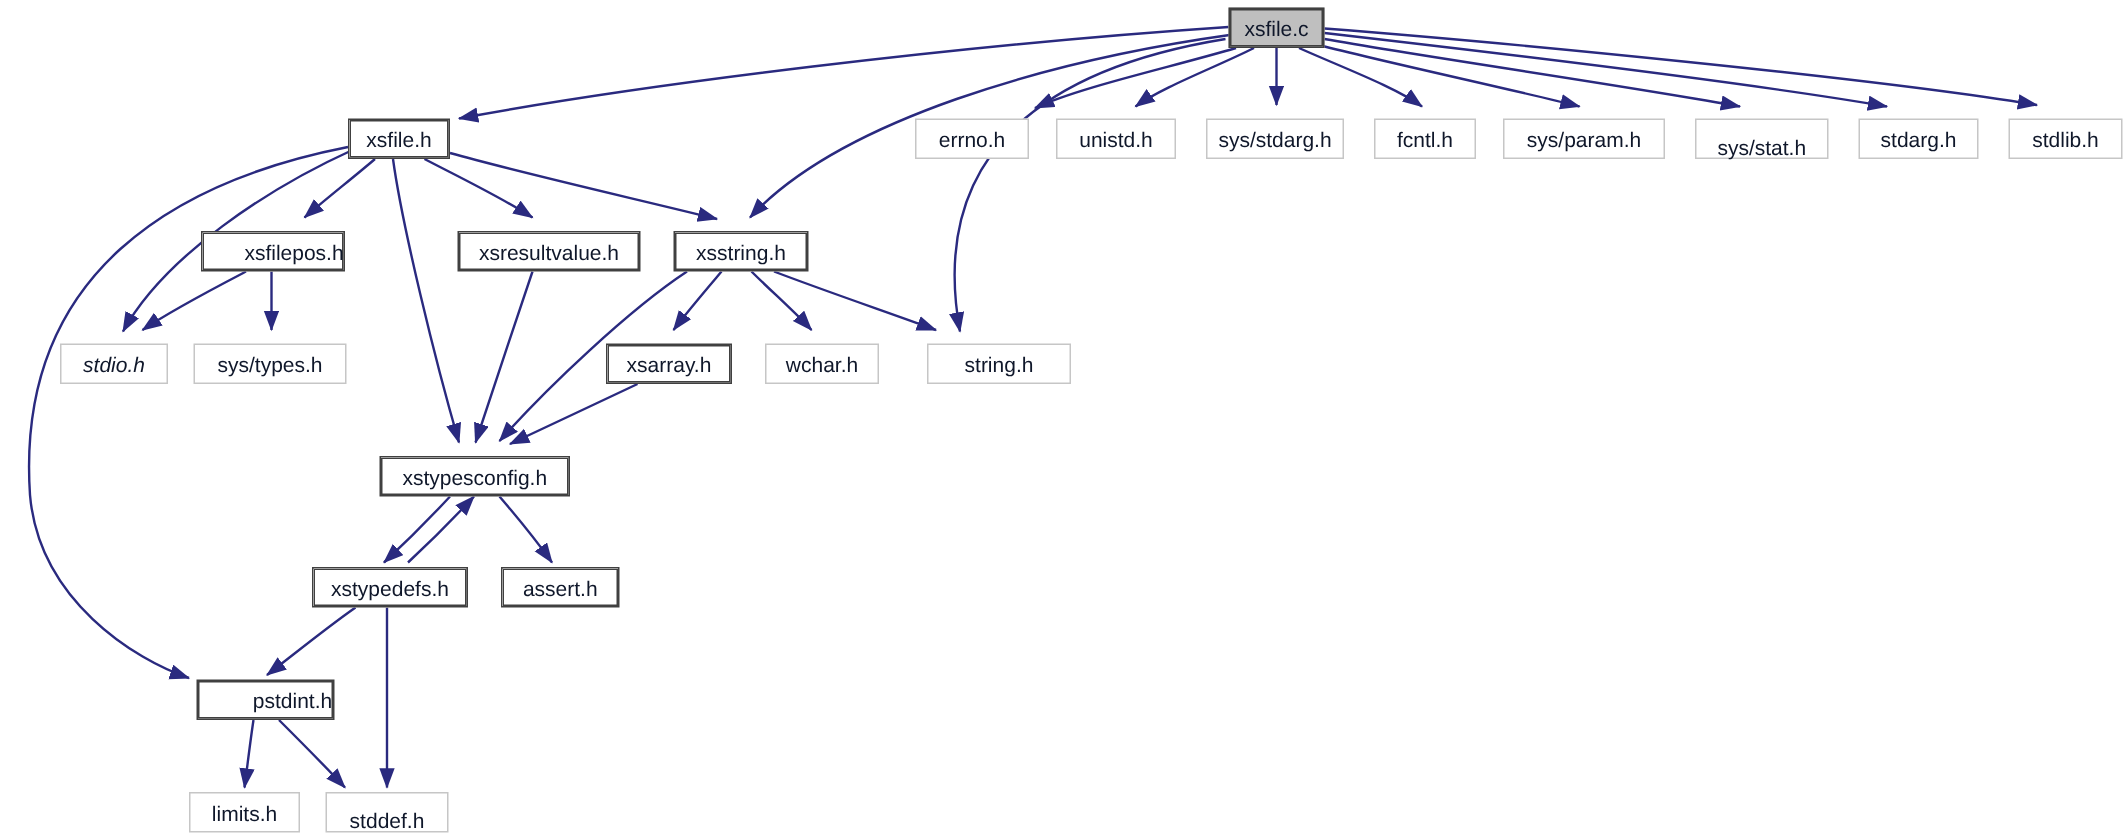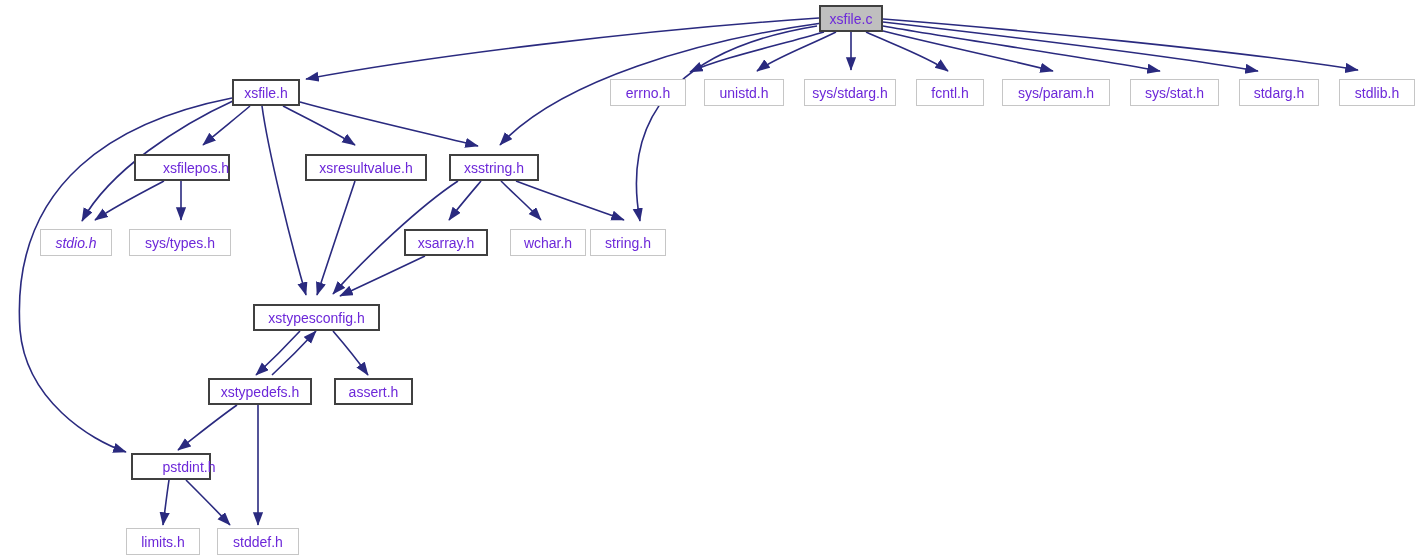--- a/index.html
+++ b/index.html
@@ -25,21 +25,21 @@
   .graph-node {
     position: absolute;
     box-sizing: border-box;
     display: flex;
     align-items: center;
     justify-content: center;
     height: 27px;
     background: #ffffff;
     font-size: 14px;
     line-height: 1;
-    color: #6d28d9;
+    color: #0f172a;
     white-space: nowrap;
     z-index: 5;
   }
   .graph-node.kind-root {
     background: #bfbfbf;
     border: 1px solid #404040;
     box-shadow: 0 0 0 1px #404040 inset;
   }
   .graph-node.kind-project {
     border: 1px solid #404040;
@@ -114,21 +114,21 @@
       </div>
       <div class="graph-node kind-system" style="left: 804px; top: 79px; width: 92px;">
         <span class="node-label">sys/stdarg.h</span>
       </div>
       <div class="graph-node kind-system" style="left: 916px; top: 79px; width: 68px;">
         <span class="node-label">fcntl.h</span>
       </div>
       <div class="graph-node kind-system" style="left: 1002px; top: 79px; width: 108px;">
         <span class="node-label">sys/param.h</span>
       </div>
-      <div class="graph-node kind-system" style="left: 1130px; top: 79px; width: 89px;">
+      <div class="graph-node kind-system" style="left: 1130px; top: 79px; width: 89px; align-items: flex-end;">
         <span class="node-label">sys/stat.h</span>
       </div>
       <div class="graph-node kind-system" style="left: 1239px; top: 79px; width: 80px;">
         <span class="node-label">stdarg.h</span>
       </div>
       <div class="graph-node kind-system" style="left: 1339px; top: 79px; width: 76px;">
         <span class="node-label">stdlib.h</span>
       </div>
       <div class="graph-node kind-project" style="left: 134px; top: 154px; width: 96px; padding-left: 28px;">
         <span class="node-label">xsfilepos.h</span>
@@ -144,36 +144,36 @@
       </div>
       <div class="graph-node kind-system" style="left: 129px; top: 229px; width: 102px;">
         <span class="node-label">sys/types.h</span>
       </div>
       <div class="graph-node kind-project" style="left: 404px; top: 229px; width: 84px;">
         <span class="node-label">xsarray.h</span>
       </div>
       <div class="graph-node kind-system" style="left: 510px; top: 229px; width: 76px;">
         <span class="node-label">wchar.h</span>
       </div>
-      <div class="graph-node kind-system" style="left: 590px; top: 229px; width: 76px;">
+      <div class="graph-node kind-system" style="left: 618px; top: 229px; width: 96px;">
         <span class="node-label">string.h</span>
       </div>
       <div class="graph-node kind-project" style="left: 253px; top: 304px; width: 127px;">
         <span class="node-label">xstypesconfig.h</span>
       </div>
       <div class="graph-node kind-project" style="left: 208px; top: 378px; width: 104px;">
         <span class="node-label">xstypedefs.h</span>
       </div>
       <div class="graph-node kind-project" style="left: 334px; top: 378px; width: 79px;">
         <span class="node-label">assert.h</span>
       </div>
-      <div class="graph-node kind-project" style="left: 131px; top: 453px; width: 80px; padding-left: 36px;">
+      <div class="graph-node kind-project" style="left: 131px; top: 453px; width: 92px; padding-left: 36px;">
         <span class="node-label">pstdint.h</span>
       </div>
       <div class="graph-node kind-system" style="left: 126px; top: 528px; width: 74px;">
         <span class="node-label">limits.h</span>
       </div>
-      <div class="graph-node kind-system" style="left: 217px; top: 528px; width: 82px;">
+      <div class="graph-node kind-system" style="left: 217px; top: 528px; width: 82px; align-items: flex-end;">
         <span class="node-label">stddef.h</span>
       </div>
     </div>
 
 </div>
 
 </body></html>

